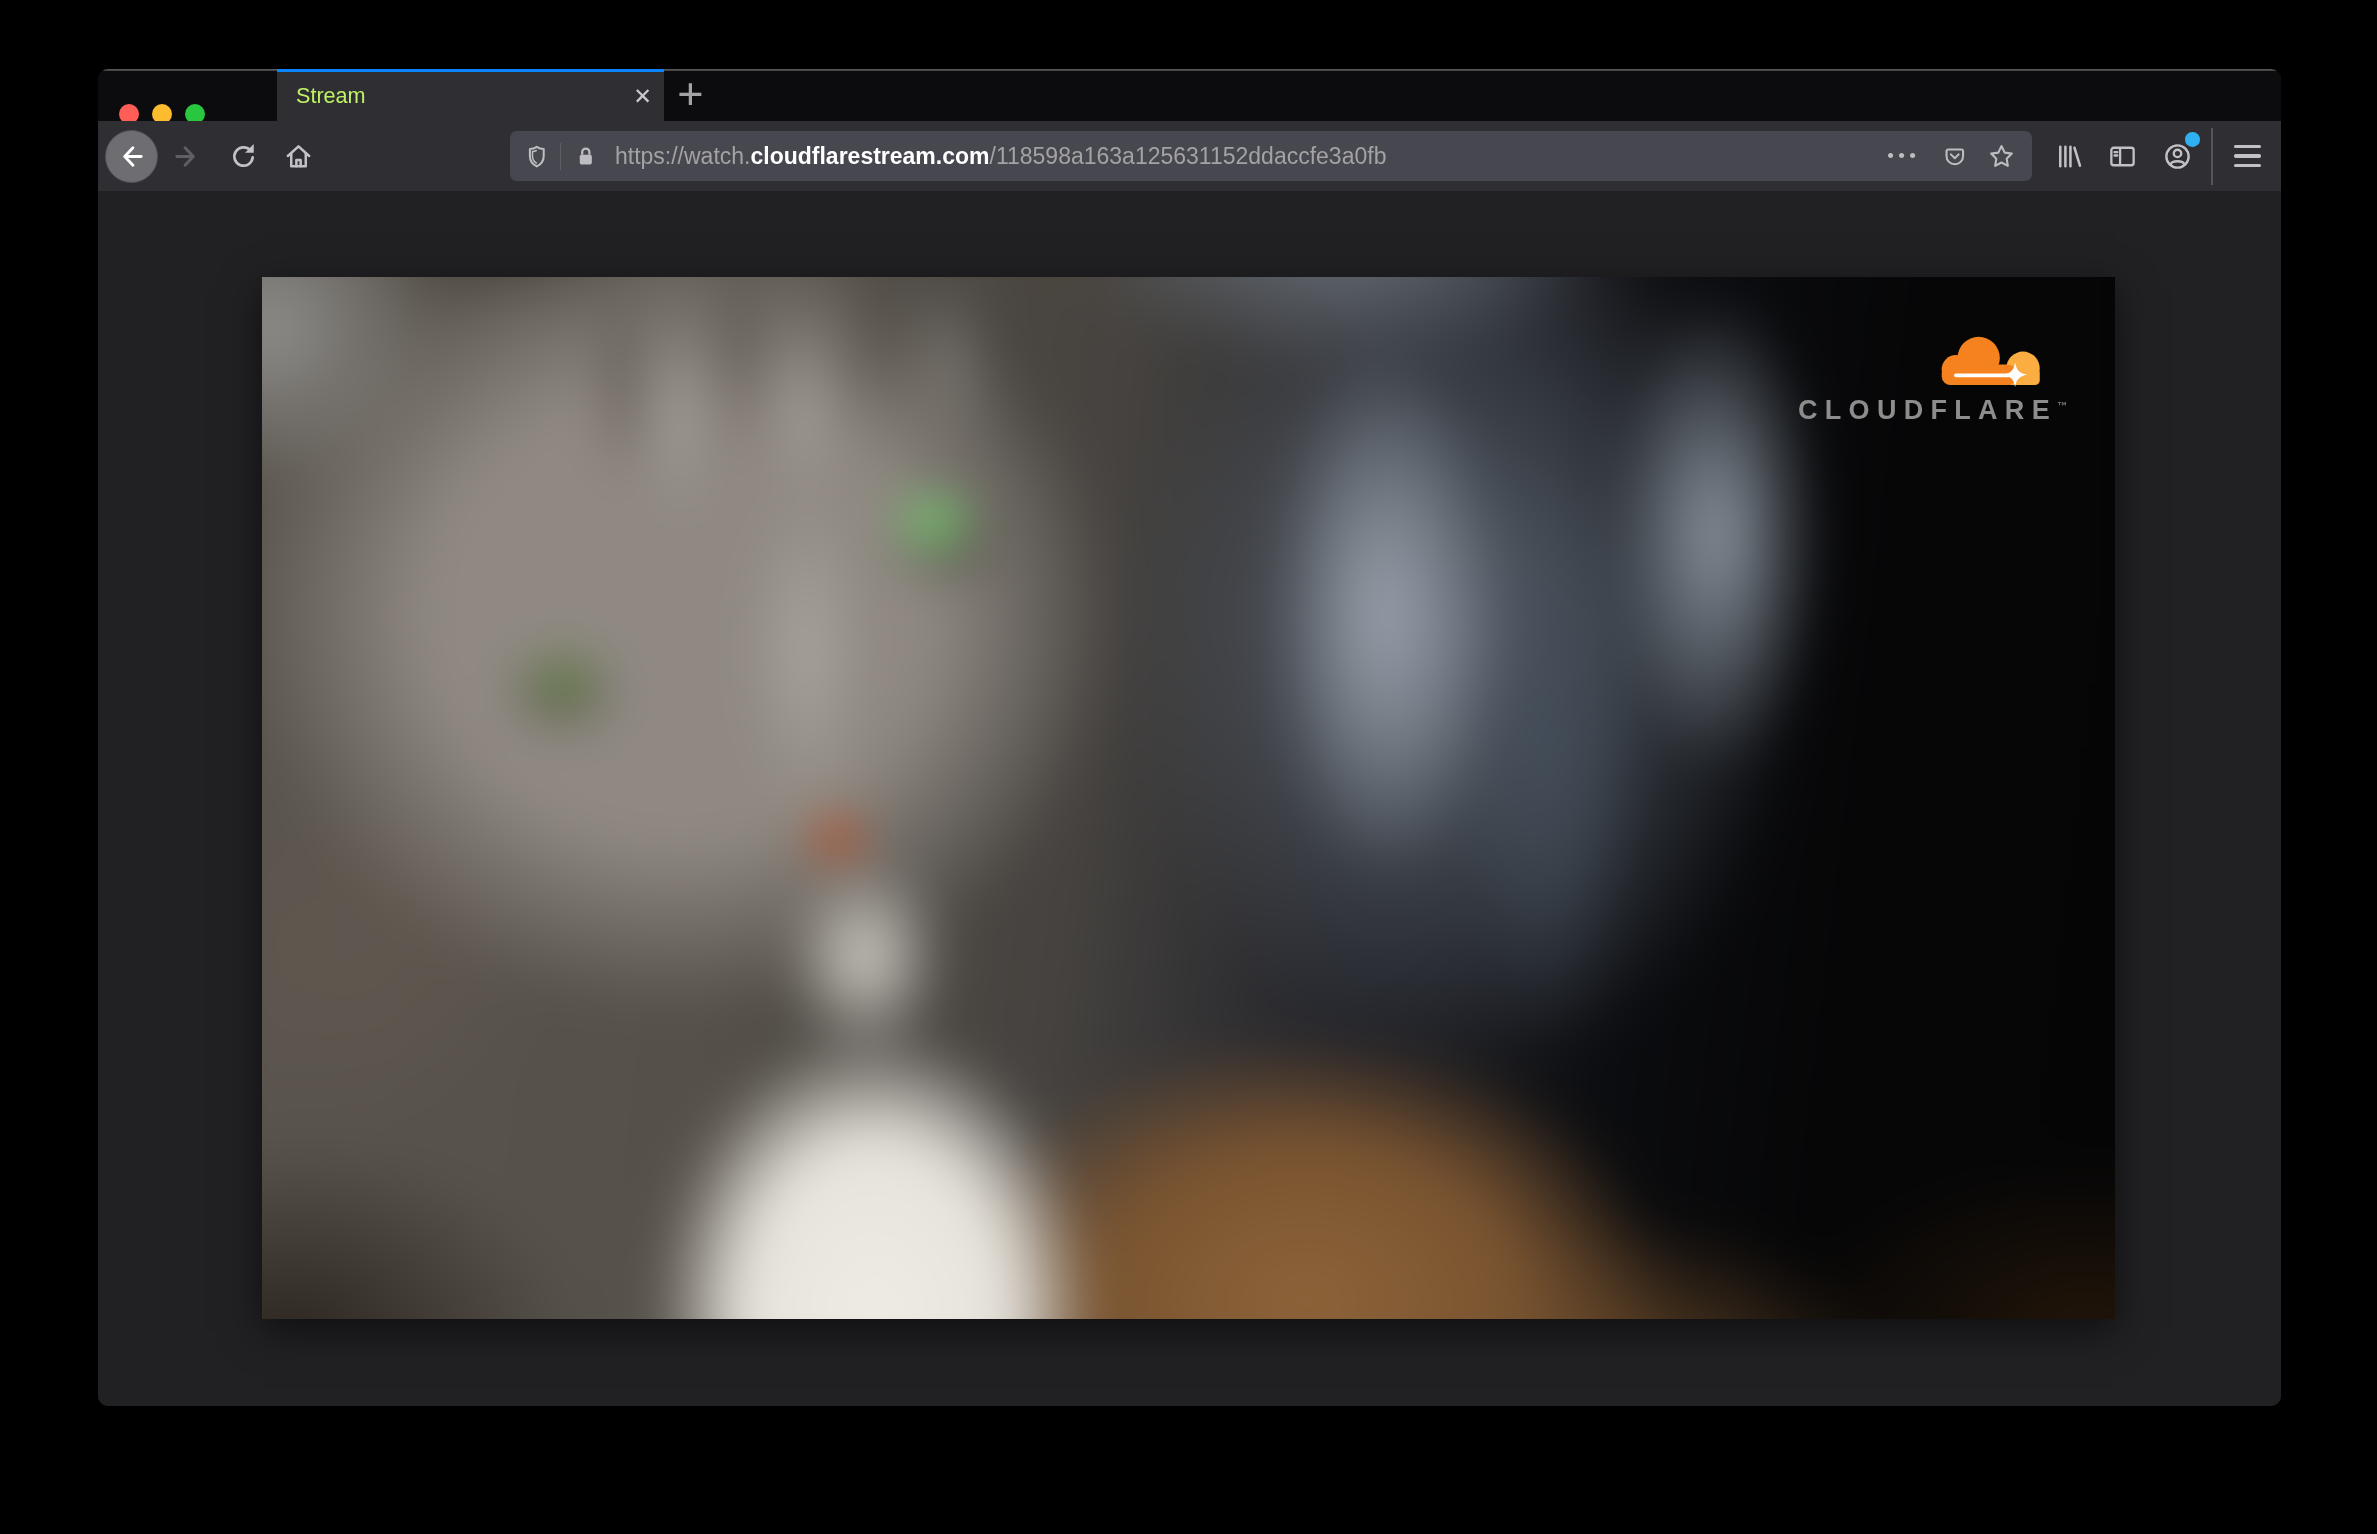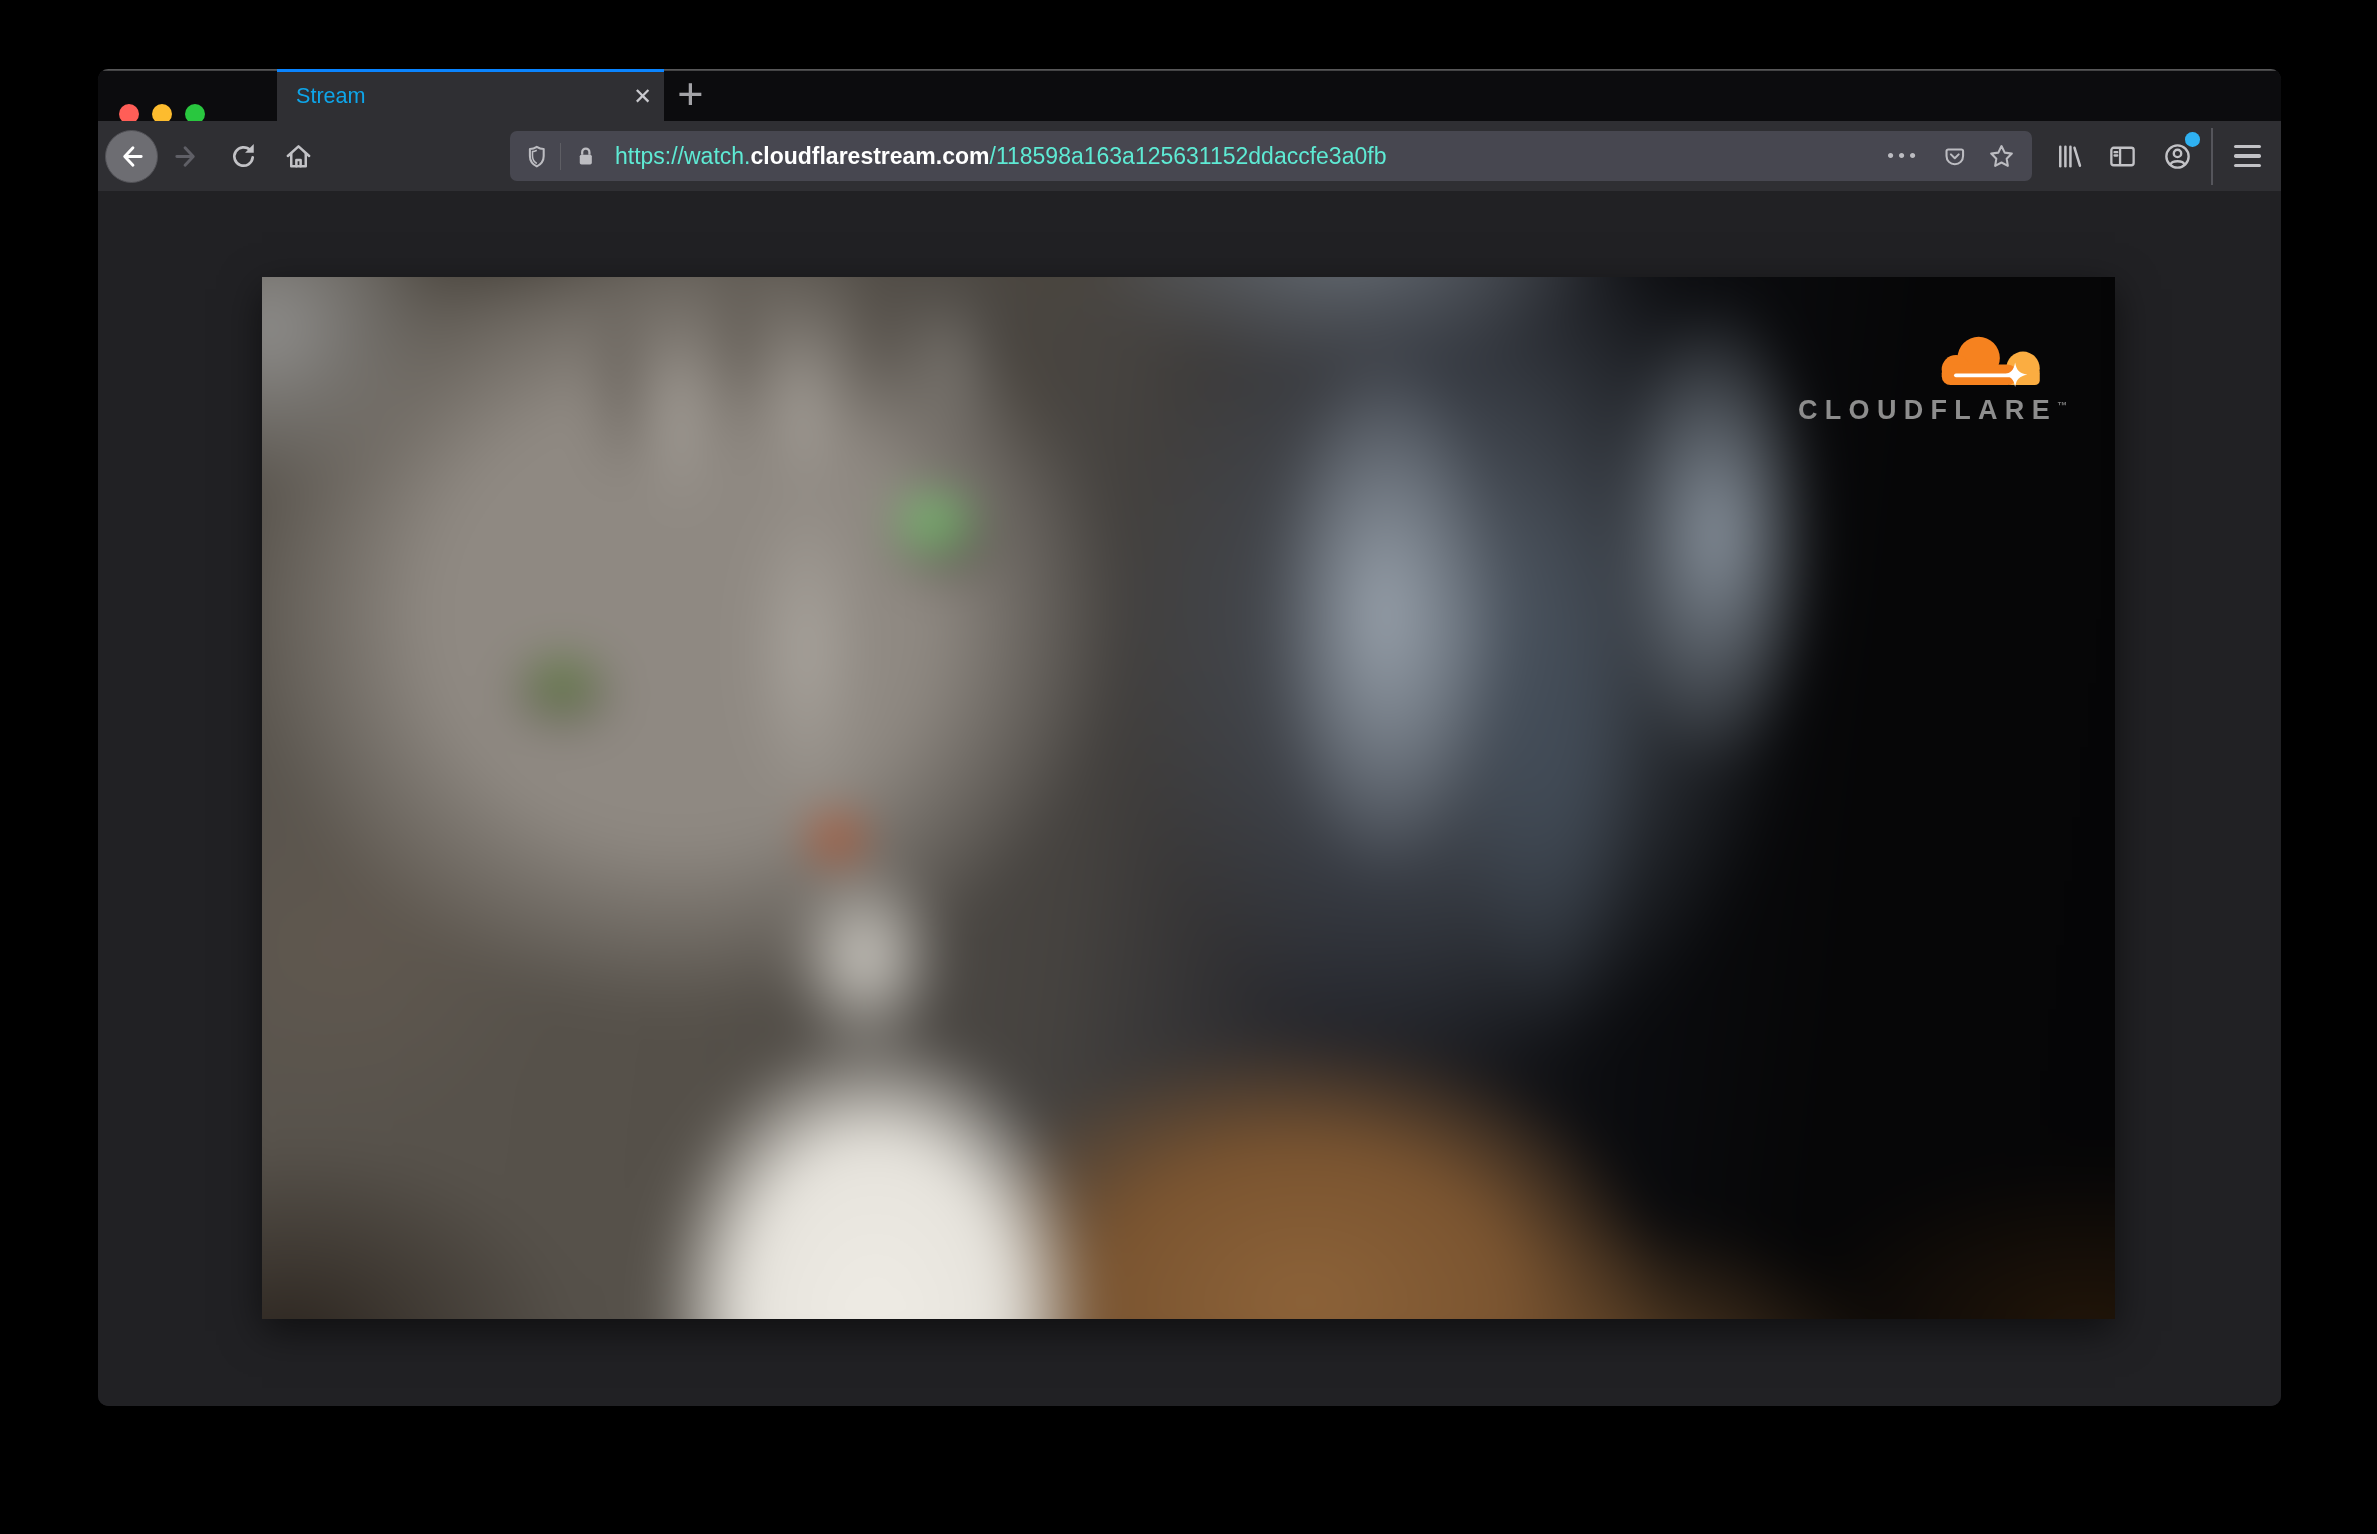--- a/index.html
+++ b/index.html
@@ -25,21 +25,21 @@
   .tl-close { background:#ff5e57; }
   .tl-min   { background:#fdbc2e; }
   .tl-max   { background:#29c73f; }
 
   .tab {
     position:absolute; left:179px; top:0; width:387px; height:52px;
     background:#2f2f33; border-top:3.4px solid #0a84ff;
   }
   .tab-title {
     position:absolute; left:19px; top:0; line-height:47px;
-    font-size:21.6px; color:#0ea5e9; white-space:nowrap;
+    font-size:21.6px; color:#bef264; white-space:nowrap;
   }
   .tab-close {
     position:absolute; right:12px; top:50%; transform:translateY(-50%);
     font-size:22.4px; color:#c9c9ce; cursor:default; line-height:1;
   }
   .newtab {
     position:absolute; left:572px; top:5.2px; width:41px; height:41px;
     display:flex; align-items:center; justify-content:center;
   }
   .newtab span { font-size:45px; font-weight:200; color:#a3a3a7; line-height:1; margin-top:-3.4px; }
@@ -65,21 +65,21 @@
 
   .urlbar {
     position:absolute; left:412px; top:10.3px; width:1522px; height:50px;
     background:#474750; border-radius:6.9px; display:flex; align-items:center;
   }
   .ub-ic { display:flex; align-items:center; justify-content:center; color:#bcbcc1; flex:0 0 auto; }
   .ub-shield { margin-left:8.6px; width:36px; }
   .ub-divider { width:1.7px; height:27.6px; background:#5e5e64; margin:0 5.2px; flex:0 0 auto; }
   .ub-lock { width:38px; }
   .url { flex:1 1 auto; font-size:23px; line-height:50px; white-space:nowrap; overflow:hidden; margin-left:10.3px; }
-  .u-dim { color:#5eead4; }
+  .u-dim { color:#a3a3a3; }
   .u-domain { color:#ffffff; font-weight:600; }
   .ub-dots { font-size:19px; letter-spacing:4.3px; color:#bcbcc1; margin-right:12px; }
   .ub-pocket { width:45px; }
   .ub-star { width:48px; margin-right:6.9px; }
 
   .nav-lib  { left:1950px; }
   .nav-side { left:2004px; }
   .nav-acct { left:2059px; overflow:visible; }
   .acct-dot {
     position:absolute; right:-1.7px; top:-3.4px; width:14.7px; height:14.7px;

